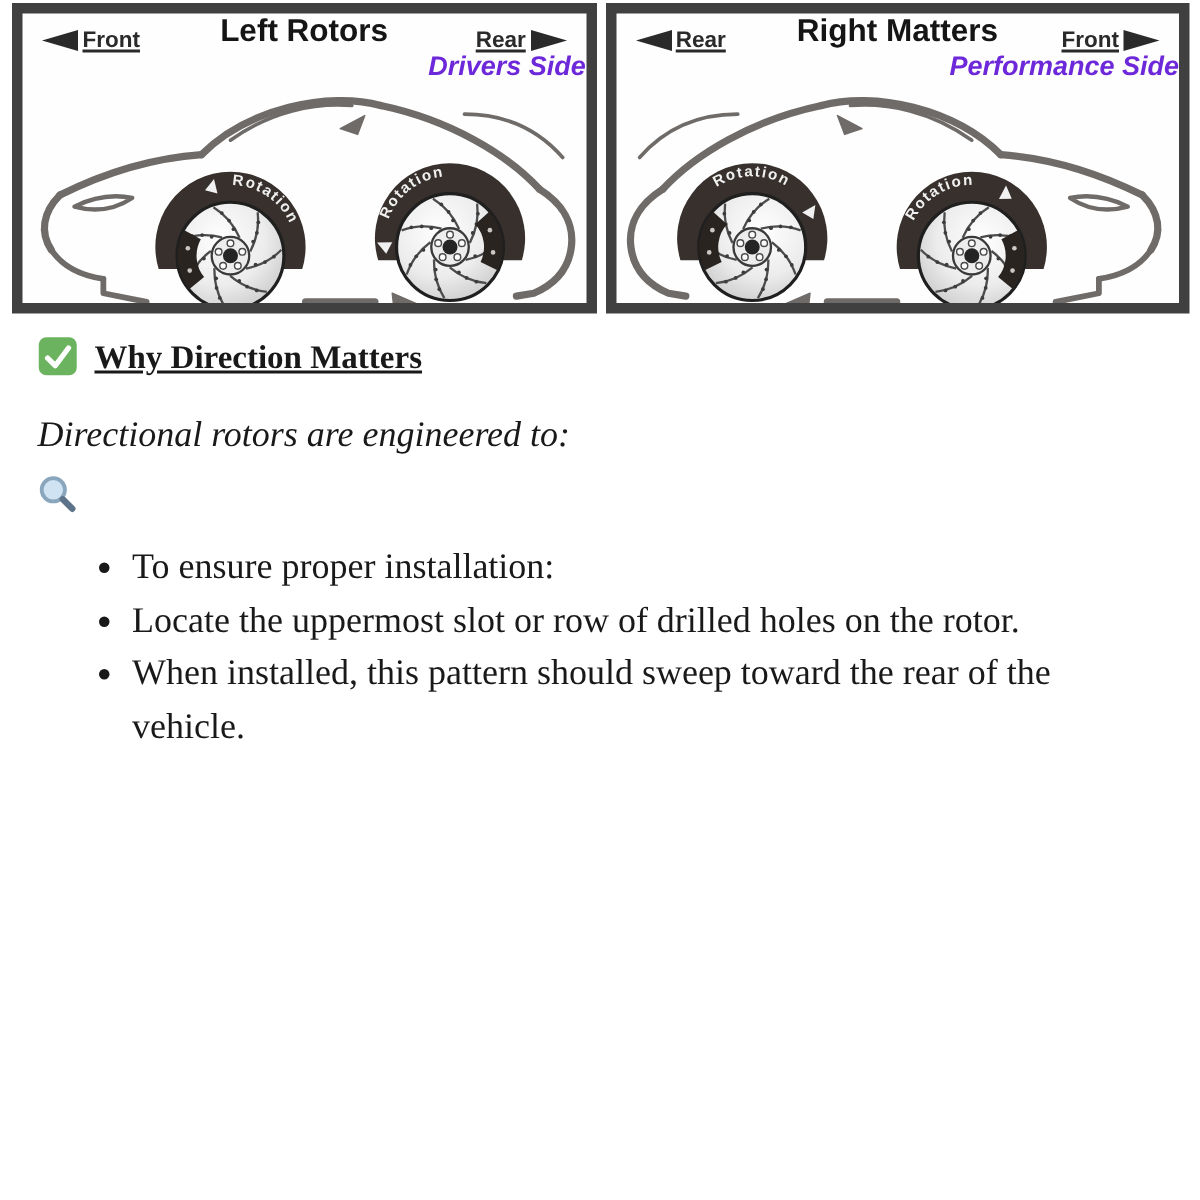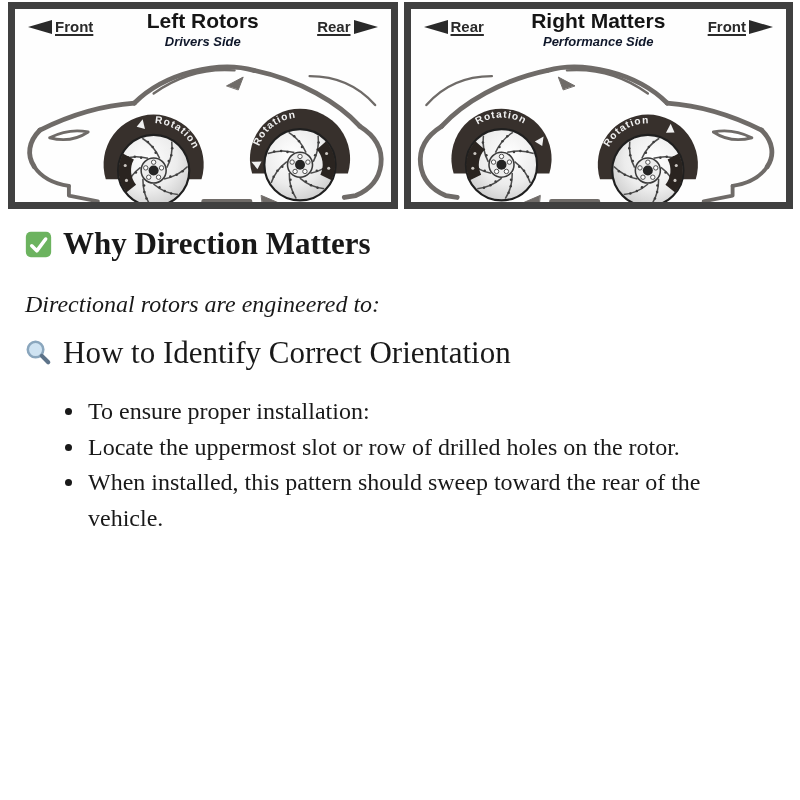--- a/index.html
+++ b/index.html
@@ -16,28 +16,28 @@
   .dir-left{left:13px;}
   .dir-right{right:13px;}
   .dir-label .lbl{text-decoration:underline;text-decoration-thickness:2px;text-underline-offset:2px;}
   .tri{width:0;height:0;display:inline-block;}
   .tri-left{border-top:7px solid transparent;border-bottom:7px solid transparent;
             border-right:24px solid #2a2a2a;margin-right:2px;}
   .tri-right{border-top:7px solid transparent;border-bottom:7px solid transparent;
              border-left:24px solid #2a2a2a;margin-left:2px;}
   .panel-title{position:absolute;top:1px;left:0;right:0;text-align:center;
                font-weight:bold;font-size:21px;line-height:1.05;color:#151515;}
-  .panel-subtitle{position:absolute;top:25px;left:0;right:0;text-align:center;
-                  font-weight:bold;font-style:italic;font-size:13px;color:#0f172a;}
+  .panel-subtitle{position:absolute;top:25px;left:0;right:0;text-align:right;
+                  font-weight:bold;font-style:italic;font-size:18px;color:#6d28d9;}
   .car-svg{display:block;width:100%;height:156px;}
 
   
   .content{padding:12px 30px 0 25px;font-size:24px;line-height:1.5;}
   .intro{margin:0 0 20px 0;max-width:726px;}
-  .sec-head{display:flex;align-items:center;gap:11px;margin:0 0 18px 0;font-size:31px;}
+  .sec-head{display:flex;align-items:center;gap:11px;margin:0 0 18px 0;font-size:22px;text-decoration:underline;}
   .sec-head .ttl{white-space:nowrap;}
   .sec-head.bold .ttl{font-weight:bold;}
   .emoji{display:inline-flex;width:27px;height:27px;flex:0 0 auto;}
   .emoji svg{width:27px;height:27px;}
   .lead{margin:0 0 8px 0;font-style:italic;}
   ul{margin:0 0 16px 0;padding-left:61px;}
   li{margin:0;padding-left:2px;max-width:656px;line-height:1.48;}
 </style>
 </head>
 <body>
@@ -312,21 +312,20 @@
   <p class="lead">Directional rotors are engineered to:</p>
 
 
   <div class="sec-head">
     <span class="emoji">
       <svg viewBox="0 0 32 32">
         <circle cx="12.5" cy="12.5" r="9.2" stroke-width="3" stroke="#8aa6bd" fill="#cfe3f2"></circle>
         <line x1="20" y1="20" x2="27.5" y2="27.5" stroke-width="5" stroke-linecap="round" stroke="#5d7389"></line>
       </svg>
     </span>
-    <span class="ttl">How to Identify Correct Orientation</span>
   </div>
 
   <ul>
       <li>To ensure proper installation:</li>
       <li>Locate the uppermost slot or row of drilled holes on the rotor.</li>
       <li>When installed, this pattern should sweep toward the rear of the vehicle.</li>
     </ul>
 
 </div>
 

